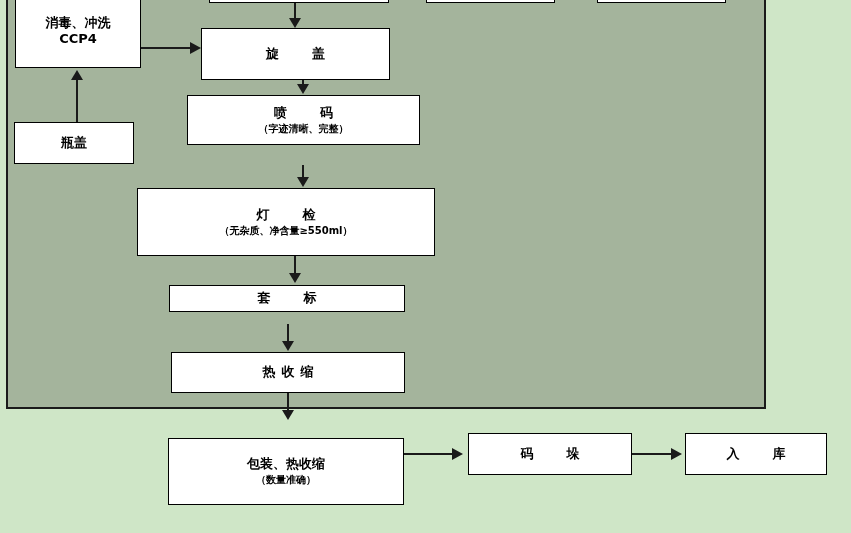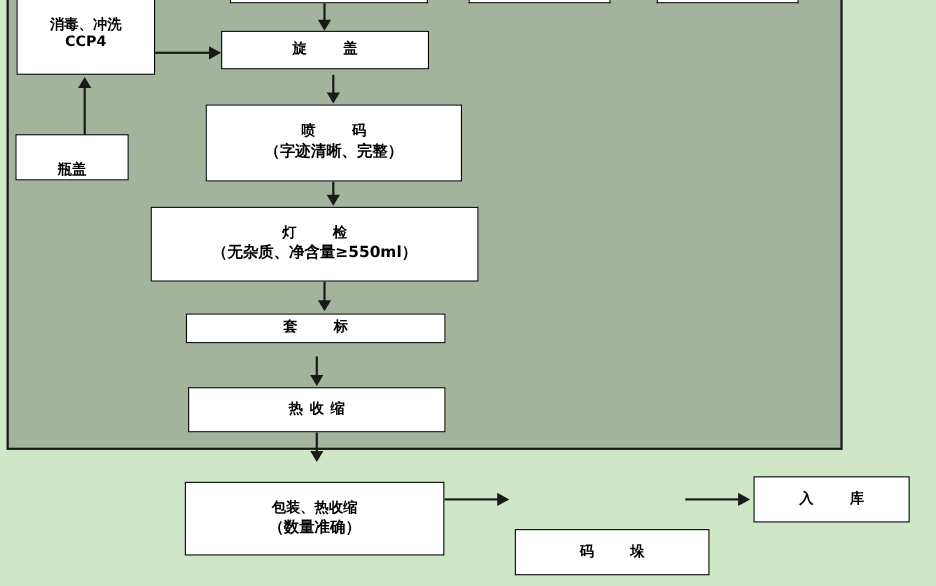--- a/index.html
+++ b/index.html
@@ -30,21 +30,21 @@
     flex-direction:column;
     align-items:center;
     justify-content:center;
     text-align:center;
     color:#000;
     font-weight:bold;
     line-height:1.25;
   }
   .node .l1{font-size:13px;letter-spacing:0px;white-space:nowrap;}
   .node .l1.sp{letter-spacing:10px;text-indent:10px;}
-  .node .l2{font-size:14px;font-weight:bold;white-space:nowrap;margin-top:2px;}
+  .node .l2{font-size:10px;font-weight:bold;white-space:nowrap;margin-top:2px;}
 
   
   .stub{
     position:absolute;
     background:#ffffff;
     border:1px solid #000;
     border-top:none;
     box-sizing:border-box;
   }
 
@@ -109,29 +109,29 @@
   <div class="arrow-right" style="left:452px;top:448px;"></div>
 
   <div class="hline" style="left:623px;top:453px;width:50px;"></div>
   <div class="arrow-right" style="left:671px;top:448px;"></div>
 
   <div class="node" style="left:15px;top:-6px;width:126px;height:74px;">
     <span class="l1">消毒、冲洗</span>
     <span class="l1">CCP4</span>
   </div>
 
-  <div class="node" style="left:14px;top:122px;width:103px;height:42px;justify-content:flex-end;">
+  <div class="node" style="left:14px;top:122px;width:120px;height:42px;">
     <span class="l1">瓶盖</span>
   </div>
 
-  <div class="node" style="left:201px;top:28px;width:189px;height:35px;">
+  <div class="node" style="left:201px;top:28px;width:189px;height:52px;">
     <span class="l1 sp">旋　盖</span>
   </div>
 
-  <div class="node" style="left:187px;top:95px;width:233px;height:70px;">
+  <div class="node" style="left:187px;top:95px;width:233px;height:50px;">
     <span class="l1 sp">喷　码</span>
     <span class="l2">（字迹清晰、完整）</span>
   </div>
 
   <div class="node" style="left:137px;top:188px;width:298px;height:68px;">
     <span class="l1 sp">灯　检</span>
     <span class="l2">（无杂质、净含量≥550ml）</span>
   </div>
 
   <div class="node" style="left:169px;top:285px;width:236px;height:27px;">
@@ -140,21 +140,21 @@
 
   <div class="node" style="left:171px;top:352px;width:234px;height:41px;text-align:center;">
     <span class="l1" style="letter-spacing:6px;text-indent:6px;">热收缩</span>
   </div>
 
   <div class="node" style="left:168px;top:438px;width:236px;height:67px;">
     <span class="l1">包装、热收缩</span>
     <span class="l2">（数量准确）</span>
   </div>
 
-  <div class="node" style="left:468px;top:433px;width:177px;height:42px;margin-top:48px;">
+  <div class="node" style="left:468px;top:433px;width:164px;height:42px;">
     <span class="l1 sp">码　垛</span>
   </div>
 
   <div class="node" style="left:685px;top:433px;width:142px;height:42px;">
     <span class="l1 sp">入　库</span>
   </div>
 
 </div>
 
 </body></html>

